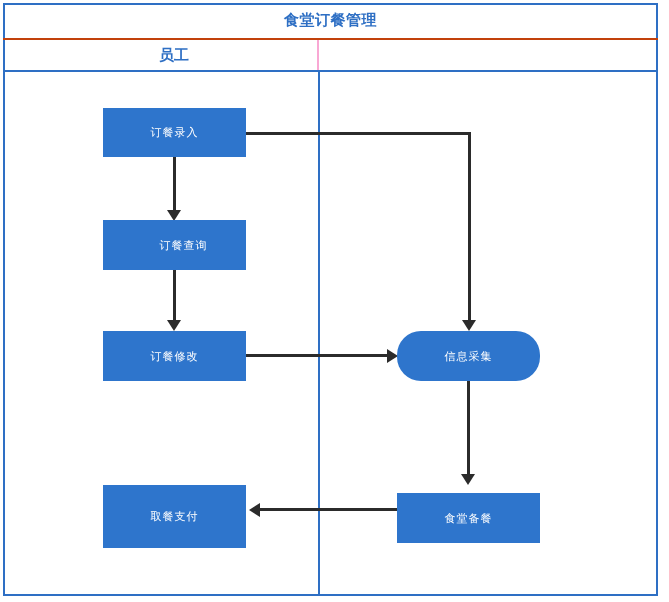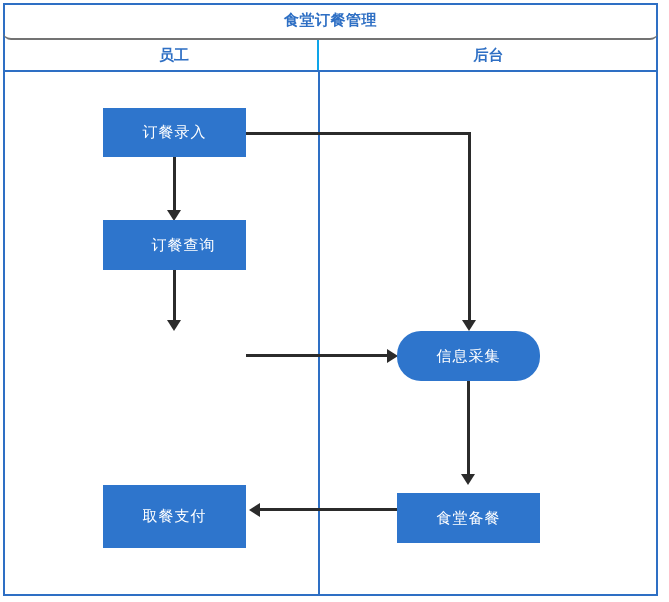--- a/index.html
+++ b/index.html
@@ -28,25 +28,24 @@
     border: 2px solid #2E6FC4;
     box-sizing: border-box;
   }
   .title-row {
     position: absolute;
     left: 3px;
     top: 3px;
     width: 655px;
     height: 37px;
     box-sizing: border-box;
-    border-bottom: 2px solid #737373;
+    border-bottom: 2px solid #c2410c;
     display: flex;
     align-items: center;
     justify-content: center;
-    border-radius: 8px;
   }
   .title-text {
     color: #2E6FC4;
     font-size: 15px;
     font-weight: bold;
     letter-spacing: 0.5px;
   }
   .header-row {
     position: absolute;
     left: 3px;
@@ -60,41 +59,41 @@
   .header-cell {
     display: flex;
     align-items: center;
     justify-content: center;
     color: #2E6FC4;
     font-size: 15px;
     font-weight: bold;
     height: 100%;
     box-sizing: border-box;
   }
-  .header-cell.left  { width: 316px; border-right: 2px solid #0ea5e9; padding-left: 28px; }
+  .header-cell.left  { width: 316px; border-right: 2px solid #f9a8d4; padding-left: 28px; }
   .header-cell.right { width: 339px; }
 
   .lane-divider {
     position: absolute;
     left: 318px;
     top: 72px;
     width: 2px;
     height: 524px;
     background: #2E6FC4;
   }
 
   
   .node {
     position: absolute;
     background: #2E75CC;
     color: #ffffff;
     display: flex;
     align-items: center;
     justify-content: center;
-    font-size: 15px;
+    font-size: 11px;
     letter-spacing: 1px;
     box-sizing: border-box;
   }
 
   
   .conn {
     position: absolute;
     background: #2B2B2B;
   }
   .conn.h { height: 3px; }
@@ -129,23 +128,20 @@
   <div class="lane-frame"></div>
 
   <div class="title-row">
     <span class="title-text">食堂订餐管理</span>
   </div>
 
   <div class="header-row">
     <div class="header-cell left">
       <span>员工</span>
     </div>
-    <div class="header-cell right">
-      <span>后台</span>
-    </div>
   </div>
 
   <div class="lane-divider"></div>
 
   <div class="conn v" style="left:173px; top:157px; height:55px;"></div>
   <div class="arrow down" style="left:167px; top:210px;"></div>
 
   <div class="conn v" style="left:173px; top:270px; height:52px;"></div>
   <div class="arrow down" style="left:167px; top:320px;"></div>
 
@@ -163,20 +159,23 @@
   <div class="arrow left" style="left:249px; top:503px;"></div>
 
   <div class="node" style="left:103px; top:108px; width:143px; height:49px;">
     <span>订餐录入</span>
   </div>
 
   <div class="node" style="left:103px; top:220px; width:143px; height:50px;padding-left:18px;">
     <span>订餐查询</span>
   </div>
 
+  <div class="node" style="left:103px; top:331px; width:143px; height:50px;">
+    <span>订餐修改</span>
+  </div>
 
   <div class="node" style="left:103px; top:485px; width:143px; height:63px;">
     <span>取餐支付</span>
   </div>
 
   <div class="node" style="left:397px; top:331px; width:143px; height:50px;border-radius:24px;">
     <span>信息采集</span>
   </div>
 
   <div class="node" style="left:397px; top:485px; width:143px; height:50px;margin-top:8px;">

